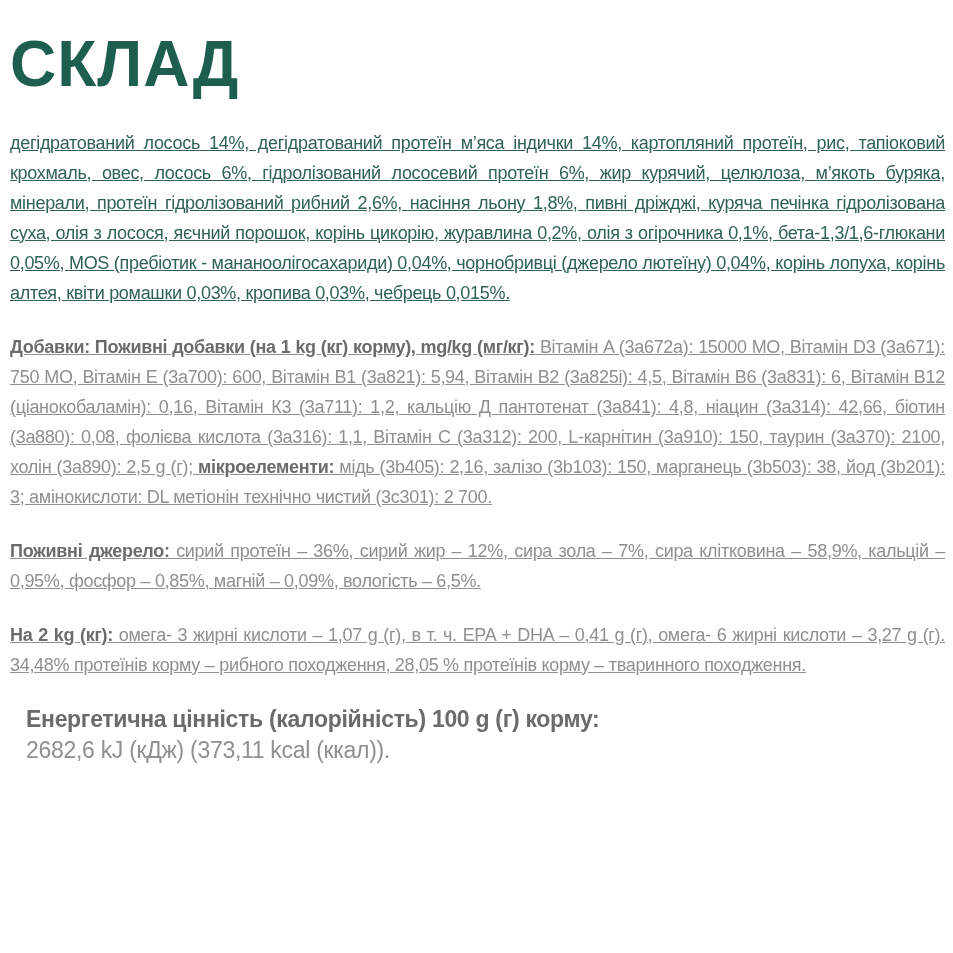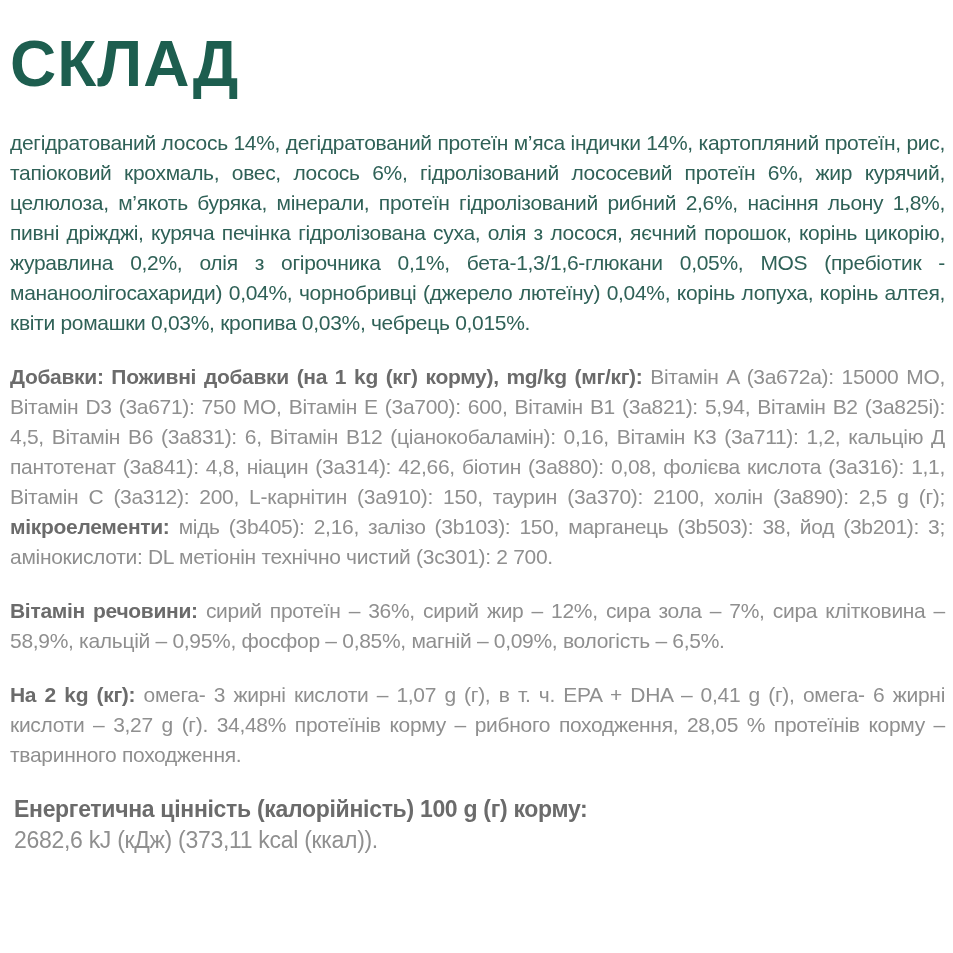--- a/index.html
+++ b/index.html
@@ -23,58 +23,59 @@
   .page-title {
     margin: 0 0 26px 0;
     font-size: 64px;
     font-weight: 700;
     letter-spacing: 1px;
     line-height: 1.15;
     color: var(--title-green, #1d5e4f);
   }
   p.block {
     margin: 0 0 24px 0;
-    font-size: 21px;
+    font-size: 18px;
     line-height: 30px;
     letter-spacing: -0.3px;
     text-align: justify;
+    text-decoration: underline;
   }
   p.teal {
     color: var(--teal, #2f6157);
   }
   p.gray {
     color: var(--gray, #8f8f8f);
   }
   .lead {
     font-weight: 700;
     color: var(--bold-gray, #6b6b6b);
   }
   .energy-block {
-    margin: 4px;
+    margin: 16px;
     font-size: 23px;
     line-height: 31px;
     letter-spacing: -0.3px;
     text-align: left;
     color: var(--gray, #8f8f8f);
   }
   .energy-block .lead { display: block; }
   .energy-block .value { display: block; }
 </style>
 </head>
 <body>
 
 <div class="page">
 
   <h1 class="page-title">СКЛАД</h1>
 
   <p class="block teal"><span>дегідратований лосось 14%, дегідратований протеїн м’яса індички 14%, картопляний протеїн, рис, тапіоковий крохмаль, овес, лосось 6%, гідролізований лососевий протеїн 6%, жир курячий, целюлоза, м’якоть буряка, мінерали, протеїн гідролізований рибний 2,6%, насіння льону 1,8%, пивні дріжджі, куряча печінка гідролізована суха, олія з лосося, яєчний порошок, корінь цикорію, журавлина 0,2%, олія з огірочника 0,1%, бета-1,3/1,6-глюкани 0,05%, MOS (пребіотик - мананоолігосахариди) 0,04%, чорнобривці (джерело лютеїну) 0,04%, корінь лопуха, корінь алтея, квіти ромашки 0,03%, кропива 0,03%, чебрець 0,015%.</span></p>
 
   <p class="block gray"><span class="lead">Добавки: Поживні добавки (на 1 kg (кг) корму), mg/kg (мг/кг): </span><span>Вітамін A (3a672a): 15000 МО, Вітамін D3 (3a671): 750 МО, Вітамін E (3a700): 600, Вітамін B1 (3a821): 5,94, Вітамін B2 (3a825i): 4,5, Вітамін B6 (3a831): 6, Вітамін B12 (ціанокобаламін): 0,16, Вітамін К3 (3a711): 1,2, кальцію Д пантотенат (3a841): 4,8, ніацин (3a314): 42,66, біотин (3a880): 0,08, фолієва кислота (3a316): 1,1, Вітамін C (3a312): 200, L-карнітин (3a910): 150, таурин (3a370): 2100, холін (3a890): 2,5 g (г); </span><span class="lead">мікроелементи:</span><span> мідь (3b405): 2,16, залізо (3b103): 150, марганець (3b503): 38, йод (3b201): 3; амінокислоти: DL метіонін технічно чистий (3c301): 2 700.</span></p>
 
-  <p class="block gray"><span class="lead">Вітамін речовини: </span><span>сирий протеїн – 36%, сирий жир – 12%, сира зола – 7%, сира клітковина – 58,9%, кальцій – 0,95%, фосфор – 0,85%, магній – 0,09%, вологість – 6,5%.</span></p>
+  <p class="block gray"><span class="lead">Поживні джерело: </span><span>сирий протеїн – 36%, сирий жир – 12%, сира зола – 7%, сира клітковина – 58,9%, кальцій – 0,95%, фосфор – 0,85%, магній – 0,09%, вологість – 6,5%.</span></p>
 
   <p class="block gray"><span class="lead">На 2 kg (кг): </span><span>омега- 3 жирні кислоти – 1,07 g (г), в т. ч. EPA + DHA – 0,41 g (г), омега- 6 жирні кислоти – 3,27 g (г). 34,48% протеїнів корму – рибного походження, 28,05 % протеїнів корму – тваринного походження.</span></p>
 
   <div class="energy-block">
     <span class="lead">Енергетична цінність (калорійність) 100 g (г) корму:</span>
     <span class="value">2682,6 kJ (кДж) (373,11 kcal (ккал)).</span>
   </div>
 
 </div>
 

